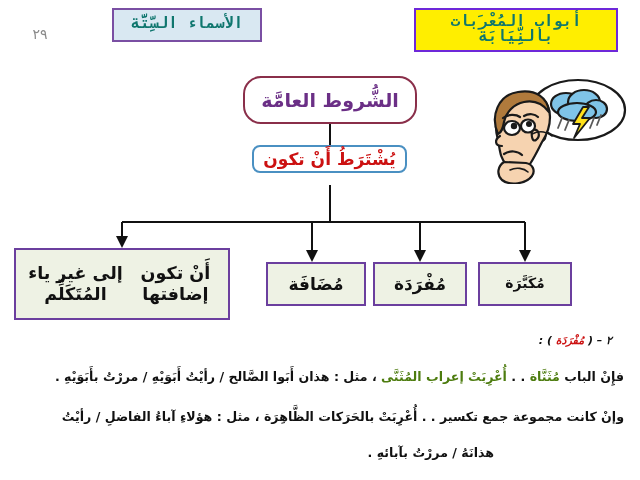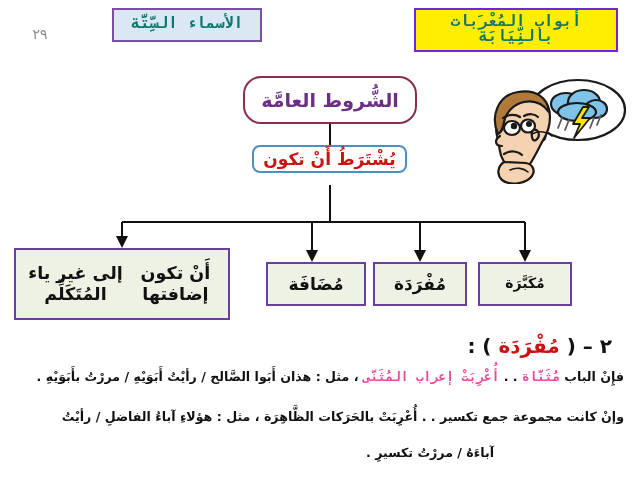--- a/index.html
+++ b/index.html
@@ -118,37 +118,38 @@
   #connectors {
     position: absolute;
     left: 0; top: 0;
     width: 640px; height: 480px;
     pointer-events: none;
   }
 
   
   .section-head {
     right: 28px; top: 334px;
-    font-size: 20px;
+    font-size: 11px;
     font-weight: bold;
     color: #111111;
     direction: rtl;
     white-space: nowrap;
+    font-style: italic;
   }
   .section-head .hl { color: #cc1111; }
 
   .body-line {
     font-size: 12.6px;
     font-weight: bold;
     color: #111111;
     direction: rtl;
     white-space: nowrap;
     line-height: 1;
   }
-  .body-line .hl { color: #ec4899; font-family: Liberation Mono, monospace; }
+  .body-line .hl { color: #4d7c0f; }
   .line-1 { right: 16px; top: 371px; }
   .line-2 { right: 16px; top: 411px; }
   .line-3 { right: 146px; top: 447px; }
 
   
   .thinker { left: 486px; top: 62px; width: 150px; height: 122px; }
 </style>
 </head>
 <body>
 
@@ -246,15 +247,15 @@
       <path d="M46 72 C54 68 62 70 66 74" fill="none" stroke-width="1.6"></path>
     </g>
   </svg>
 
   <div class="abs section-head">
     <span>٢ – ( </span><span class="hl">مُفْرَدَة</span><span> ) :</span>
   </div>
 
   <div class="abs body-line line-1"><span>فإِنْ الباب </span><span class="hl">مُثَنَّاة</span><span> . . </span><span class="hl">أُعْرِبَتْ إعراب المُثَنَّى</span><span> ، مثل : هذان أَبَوا الصَّالح / رأيْتُ أَبَوَيْهِ / مررْتُ بأَبَوَيْهِ .</span></div>
   <div class="abs body-line line-2"><span>وإنْ كانت مجموعة جمع تكسير . . أُعْرِبَتْ بالحَرَكات الظَّاهِرَة ، مثل : هؤلاءِ آباءُ الفاضلِ / رأيْتُ</span></div>
-  <div class="abs body-line line-3"><span>آباءَهُ / مررْتُ تكسيرِ .</span></div>
+  <div class="abs body-line line-3"><span>هذانَهُ / مررْتُ بآبائهِ .</span></div>
 
 </div>
 
 </body></html>

